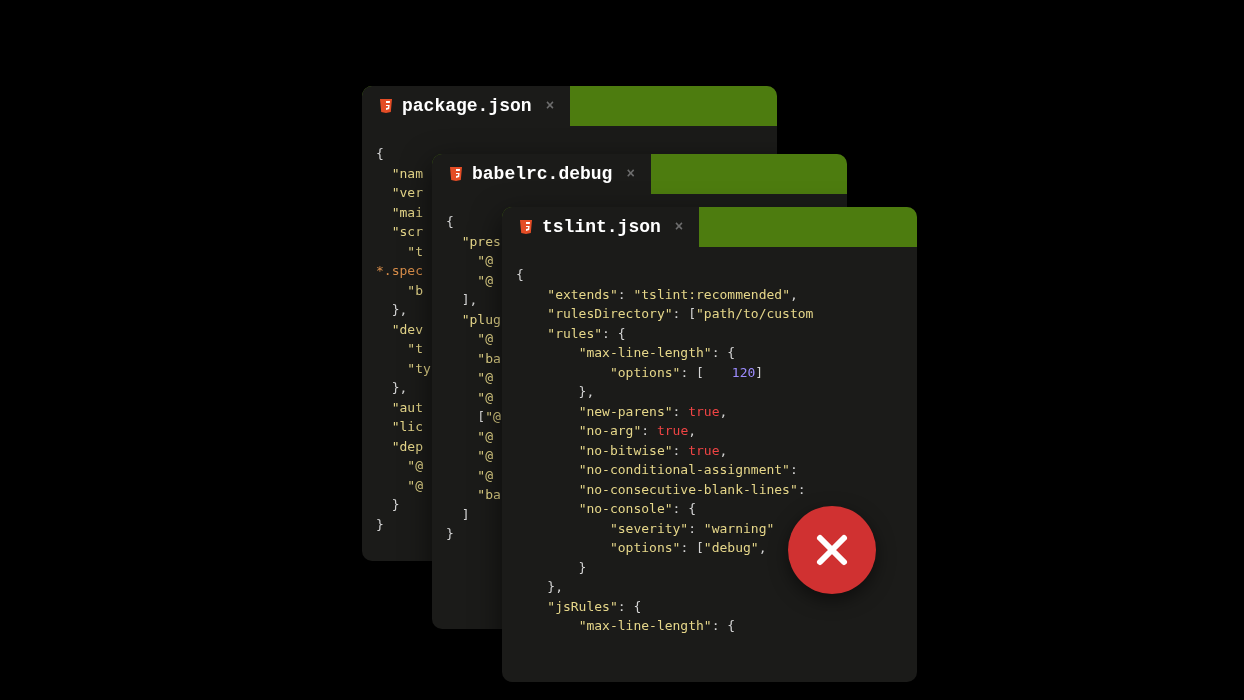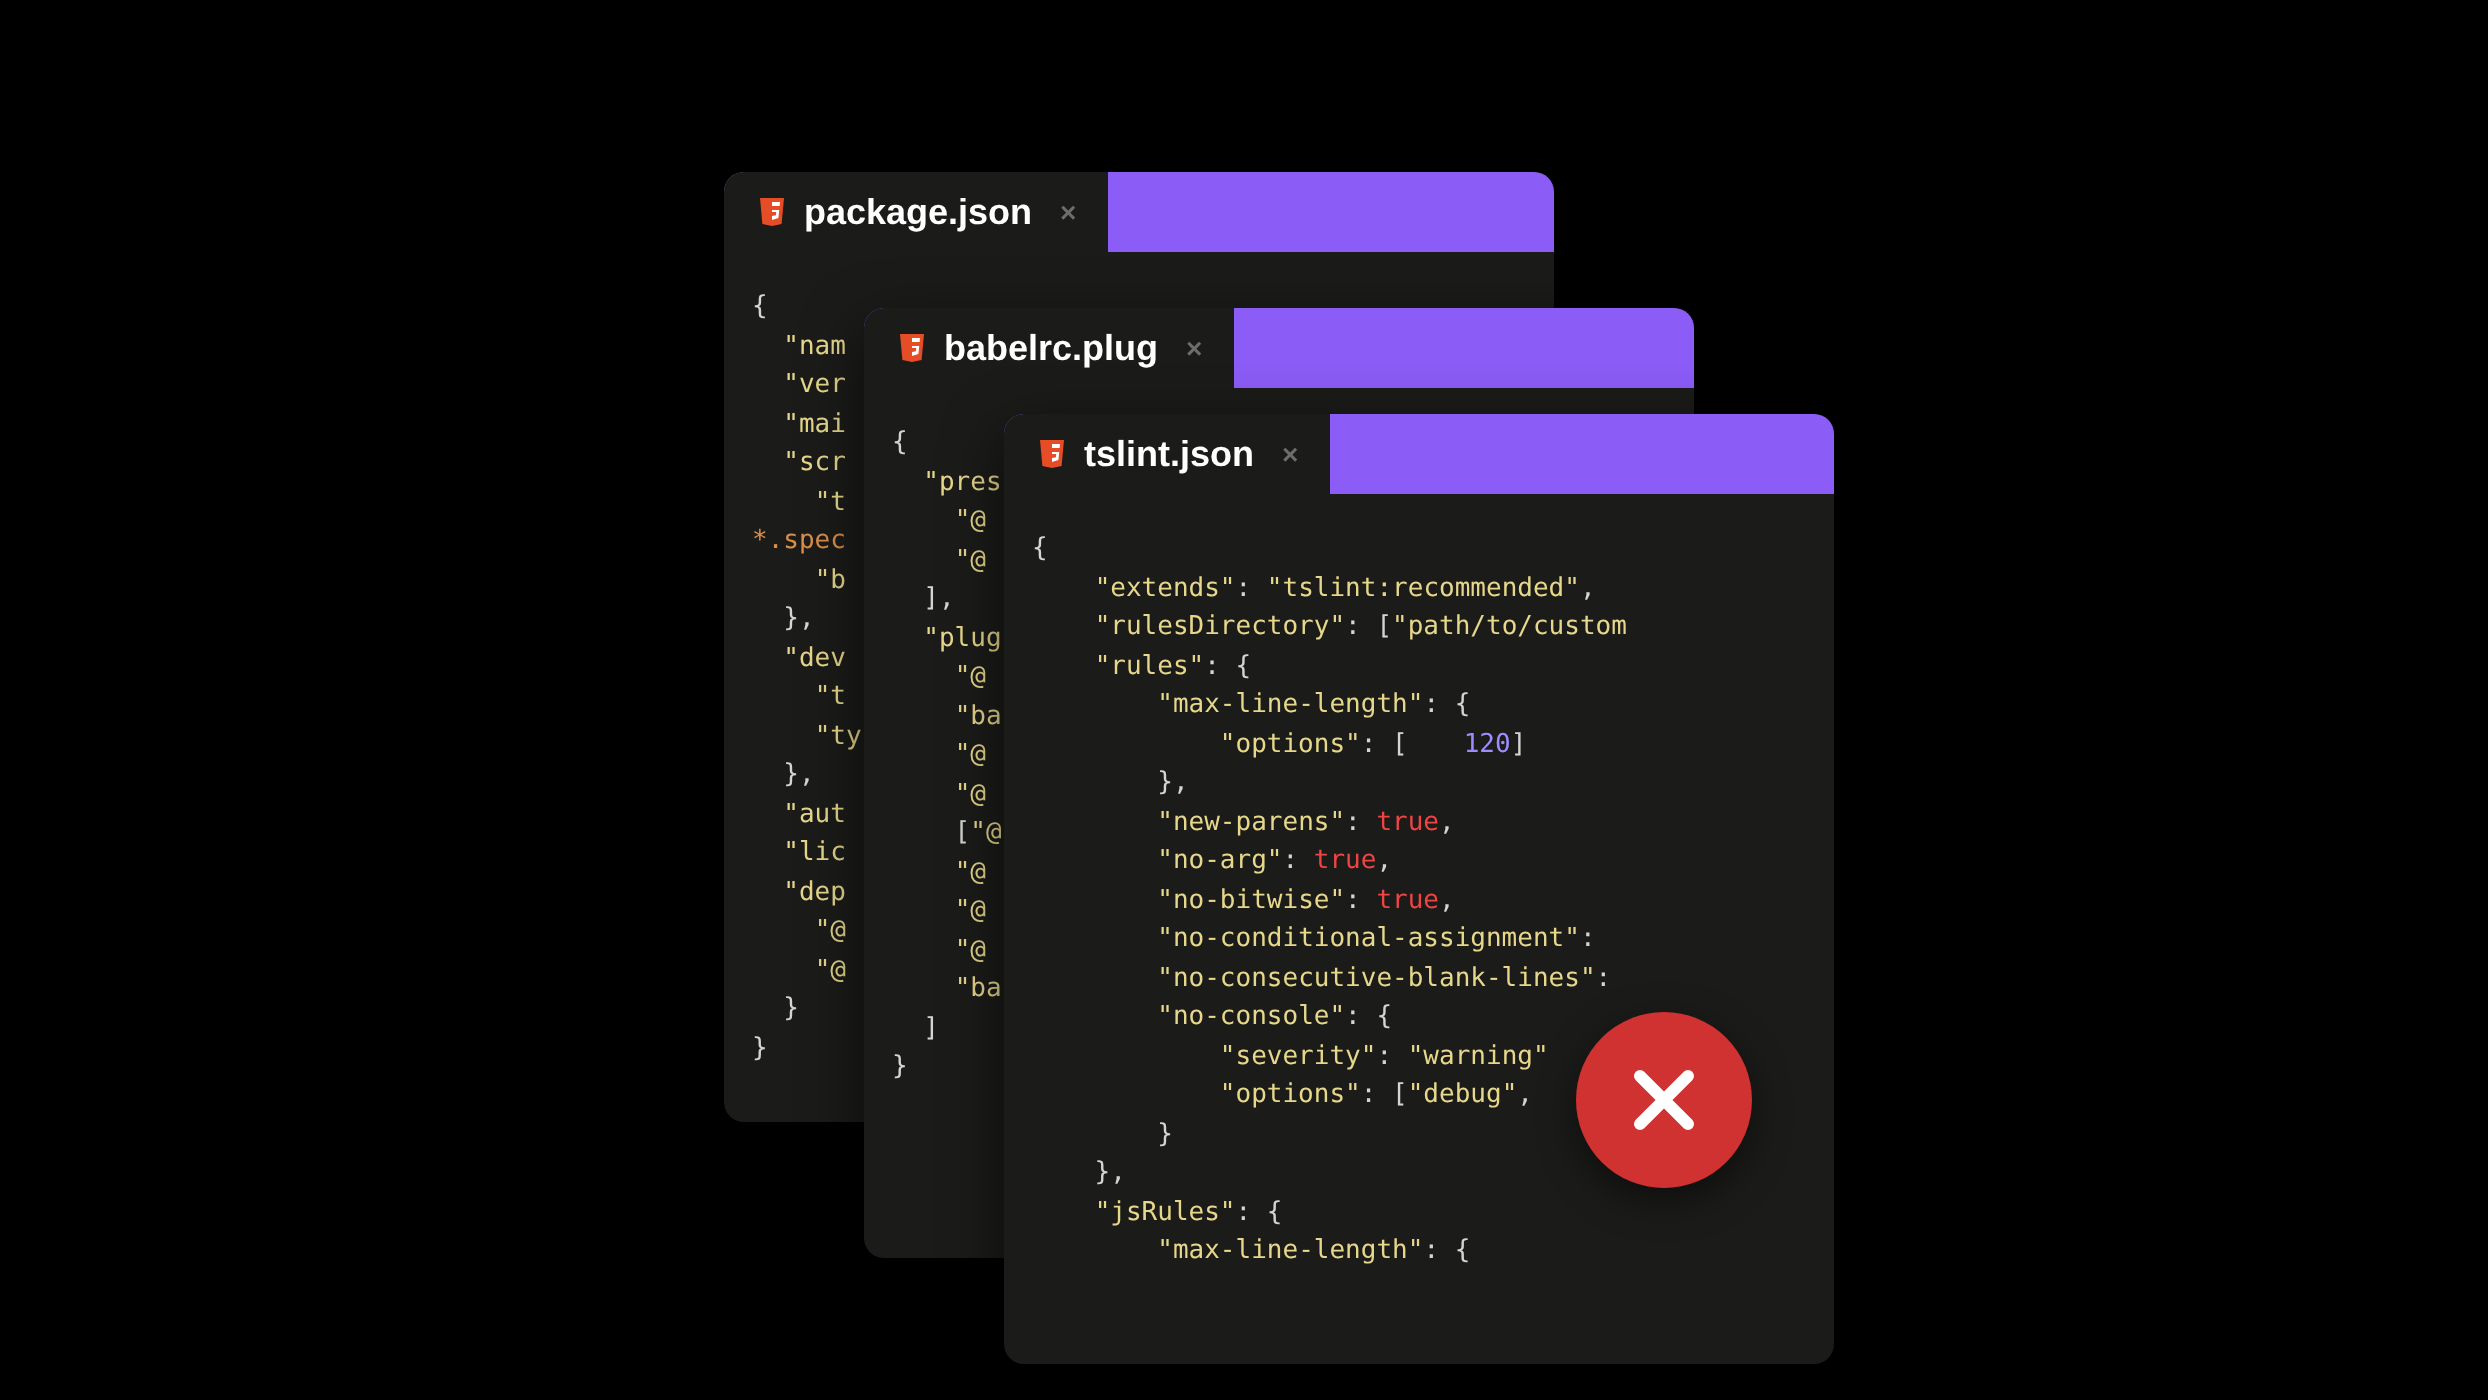--- a/index.html
+++ b/index.html
@@ -20,22 +20,22 @@
     overflow: hidden;
   }
   .w1 { left: 362px; top: 86px;  width: 415px; height: 475px; }
   .w2 { left: 432px; top: 154px; width: 415px; height: 475px; }
   .w3 { left: 502px; top: 207px; width: 415px; height: 475px; }
 
   .tabbar {
     height: 40px;
     display: flex;
     align-items: stretch;
-    background: #8b5cf6;
-    font-family: Liberation Sans, sans-serif;
+    background: #4d7c0f;
+    font-family: Liberation Mono, monospace;
     text-align: right;
   }
   .tab-active {
     display: flex;
     align-items: center;
     gap: 8px;
     padding: 0 16px;
     background: #1b1b19;
     color: #fff;
     font-size: 18px;
@@ -98,21 +98,21 @@
 
 <div class="window w2">
   <div class="tabbar">
     <div class="tab-active">
       <span class="file-icon">
         <svg width="16" height="16" viewBox="0 0 16 16">
             <path fill="#e44d26" d="M2 1l1.2 13L8 15l4.8-1L14 1z"></path>
             <path fill="#fff" d="M8 3h4l-.2 2H8v2h3.6l-.4 4L8 12V10l2-.4.1-1.6H8V3z"></path>
           </svg>
       </span>
-      <span>babelrc.plug</span>
+      <span>babelrc.debug</span>
       <span class="tab-close">×</span>
     </div>
   </div>
   <div class="code"><div><span class="pu">{</span></div><div><span class="pu">  </span><span class="key">"pres</span></div><div><span class="pu">    </span><span class="key">"@</span></div><div><span class="pu">    </span><span class="key">"@</span></div><div><span class="pu">  ],</span></div><div><span class="pu">  </span><span class="key">"plug</span></div><div><span class="pu">    </span><span class="key">"@</span></div><div><span class="pu">    </span><span class="key">"ba</span></div><div><span class="pu">    </span><span class="key">"@</span></div><div><span class="pu">    </span><span class="key">"@</span></div><div><span class="pu">    [</span><span class="key">"@</span></div><div><span class="pu">    </span><span class="key">"@</span></div><div><span class="pu">    </span><span class="key">"@</span></div><div><span class="pu">    </span><span class="key">"@</span></div><div><span class="pu">    </span><span class="key">"ba</span></div><div><span class="pu">  ]</span></div><div><span class="pu">}</span></div></div>
 </div>
 
 <div class="window w3">
   <div class="tabbar">
     <div class="tab-active">
       <span class="file-icon">

